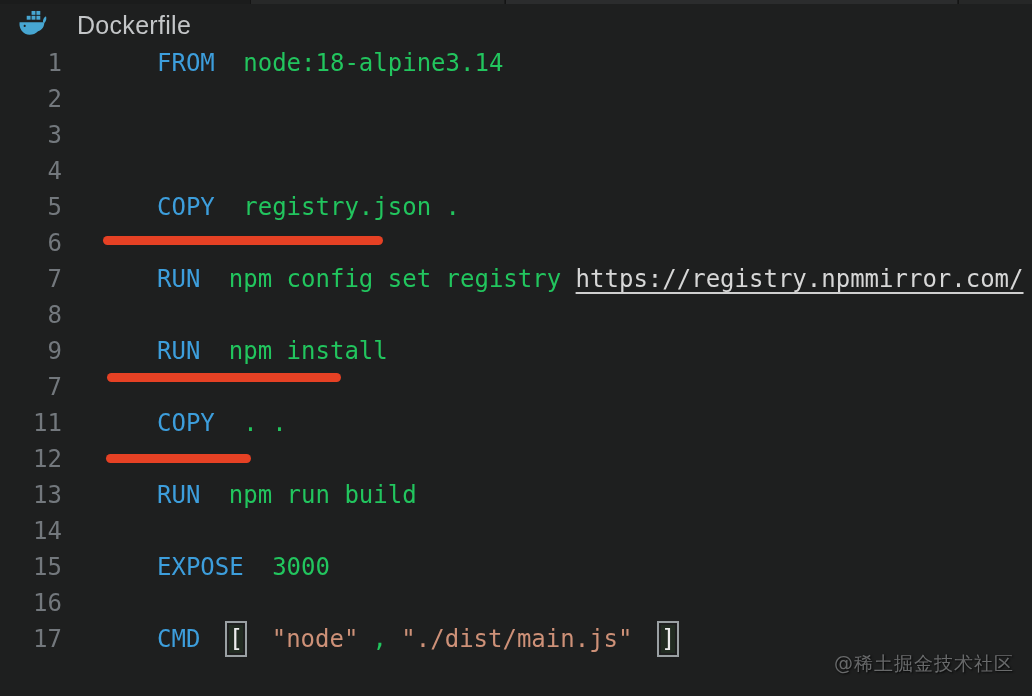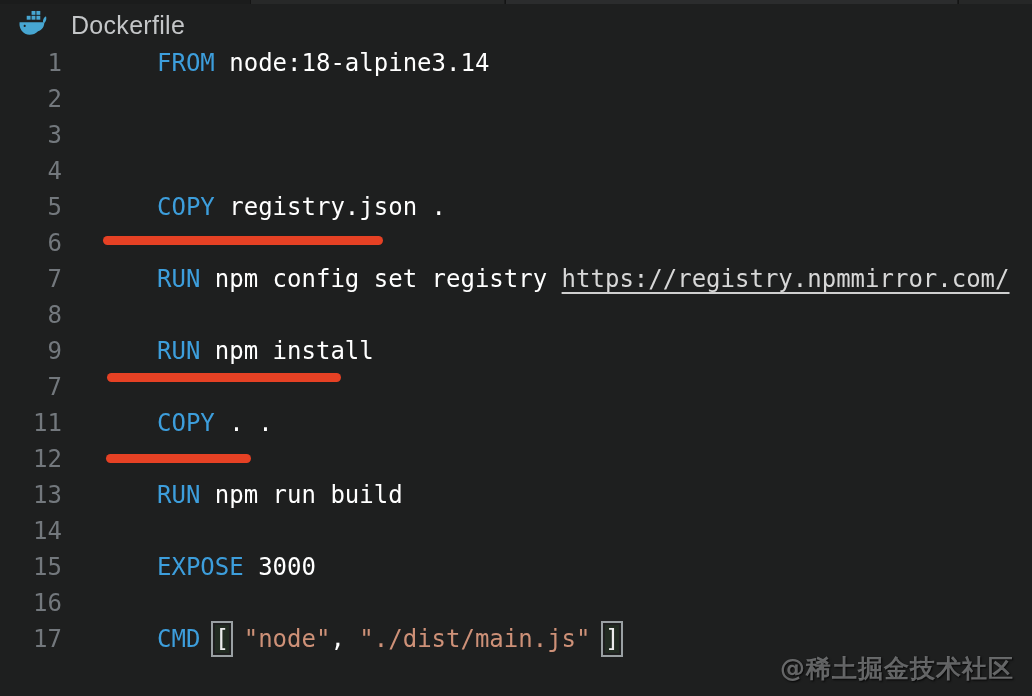--- a/index.html
+++ b/index.html
@@ -26,21 +26,21 @@
   .tab-seg.s1 { left: 250px; width: 254px; background: #272828; border-left: 1px solid #141414; }
   .tab-seg.s2 { left: 505px; width: 452px; background: #2b2c2d; border-left: 1px solid #141414; }
   .tab-seg.s3 { left: 958px; width: 74px;  background: #262727; border-left: 1px solid #141414; }
 
   .title-bar {
     position: absolute;
     top: 8px; left: 18px;
     height: 34px;
     display: flex;
     align-items: center;
-    gap: 22px;
+    gap: 28px;
   }
   .docker-icon { width: 31px; height: 31px; display: block; }
   .file-title {
     font-family: "Liberation Sans", sans-serif;
     font-size: 25px;
     color: #c4c6c8;
     letter-spacing: 0.3px;
   }
 
   .code-lines {
@@ -60,21 +60,21 @@
     text-align: right;
     color: #73787d;
     flex: none;
   }
   .content {
     margin-left: 51px;
     white-space: pre;
   }
   .content span { white-space: pre; }
   .kw   { color: #3d9edc; margin-left: 44px; }
-  .txt  { color: #ffffff; }
+  .txt  { color: #22c55e; padding-left: 14px; }
   .str  { color: #ce9178; }
   .url  {
     color: #d7d7d7;
     text-decoration: underline;
     text-decoration-thickness: 2px;
     text-underline-offset: 5px;
     text-decoration-color: #cfcfcf;
   }
   .bracket {
     color: #ececec;
@@ -83,27 +83,26 @@
     outline-offset: 2px;
   }
   .red-underline {
     position: absolute;
     height: 9px;
     border-radius: 5px;
   }
   .watermark {
     position: absolute;
     right: 18px;
-    bottom: 11px;
+    bottom: 19px;
     font-family: "DejaVu Sans", "Liberation Sans", sans-serif;
-    font-size: 25px;
+    font-size: 19px;
     color: rgba(188, 190, 192, 0.5);
     text-shadow: 1px 1px 2px rgba(0, 0, 0, 0.85);
     letter-spacing: 1px;
-    font-weight: bold;
   }
 </style>
 </head>
 <body>
 
 <div class="editor">
 
   <div class="tab-strip">
     <div class="tab-seg s1"></div>
     <div class="tab-seg s2"></div>

